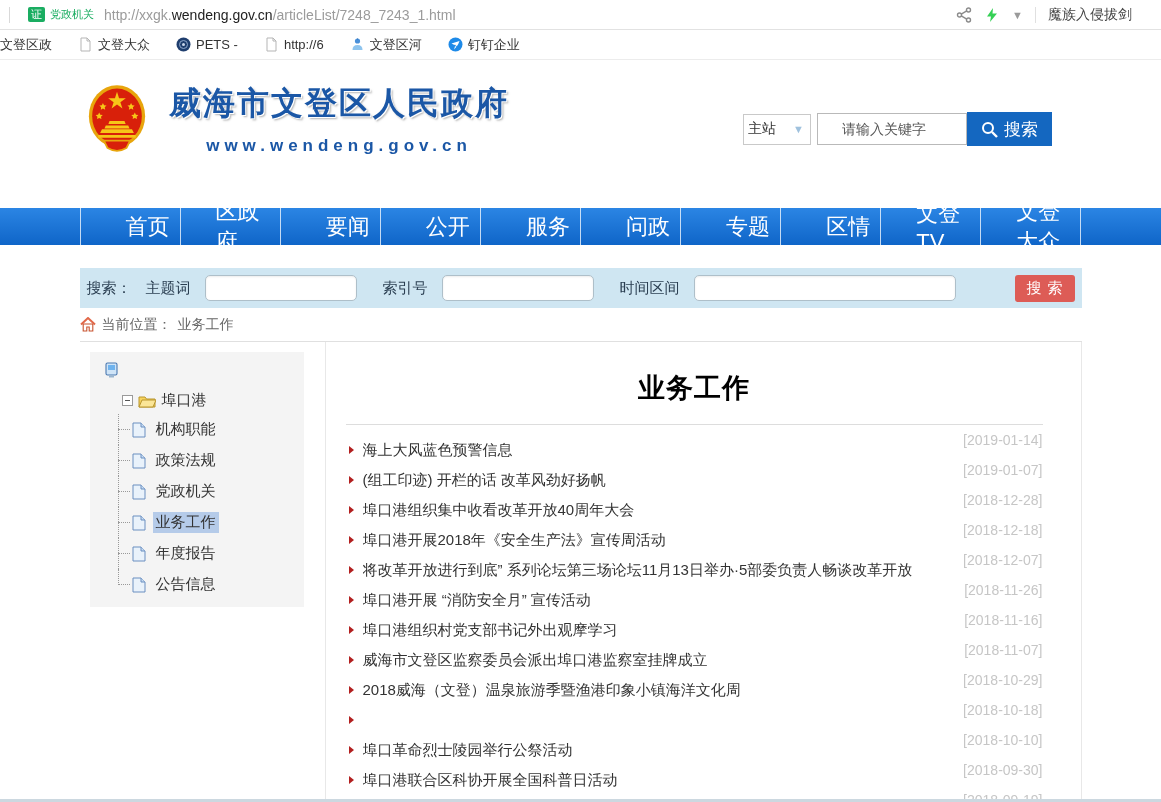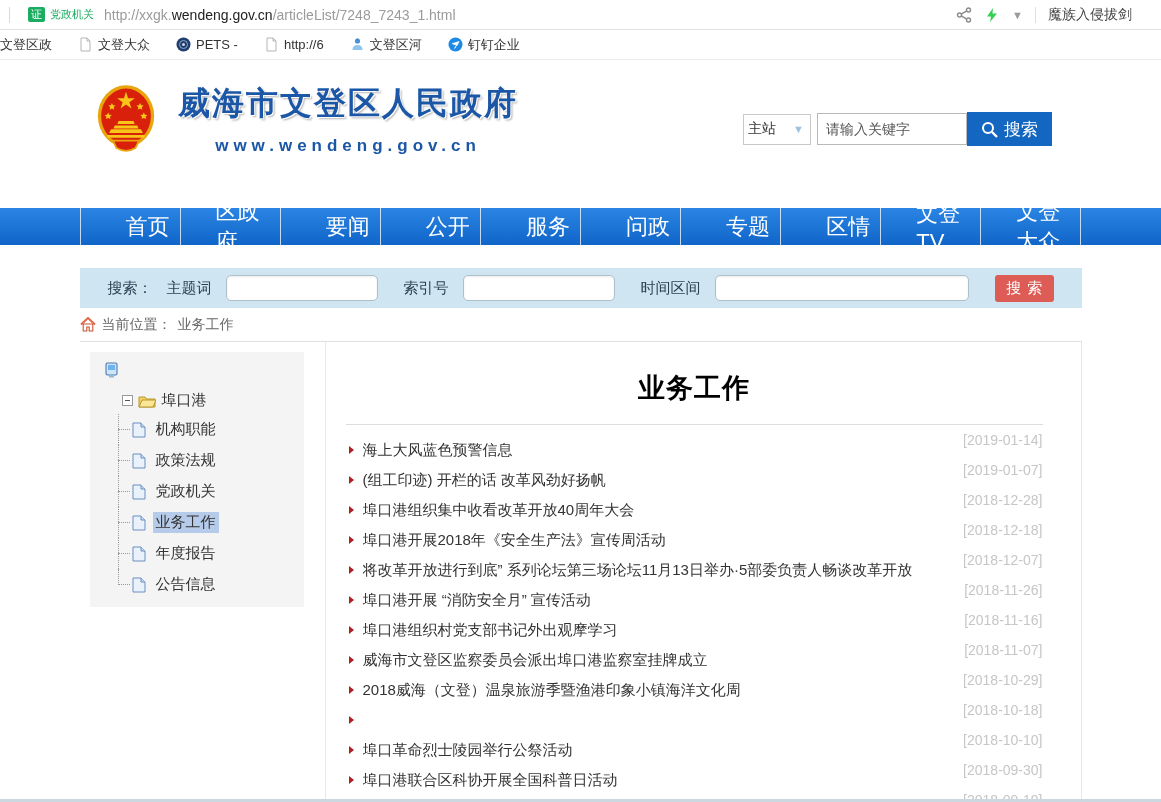--- a/index.html
+++ b/index.html
@@ -23,51 +23,51 @@
   .ticker { font-size:14px; color:#444; white-space:nowrap; }
 
   .bookmarks { height:30px; border-bottom:1px solid #ececec; display:flex; align-items:center;
     font-size:13px; color:#333; }
   .bm { display:flex; align-items:center; margin-right:26px; white-space:nowrap; cursor:pointer; }
   .bm:first-child { margin-left:0; }
   .bm .bm-ic { width:15px; height:15px; margin-right:5px; flex:none; }
 
   
   .site-header { height:148px; position:relative; }
-  .logo-block { position:absolute; left:96px; top:22px; display:flex; align-items:center; }
+  .logo-block { position:absolute; left:87px; top:22px; display:flex; align-items:center; }
   .emblem { width:60px; height:70px; flex:none; }
   .title-block { margin-left:22px; }
   .site-title { font-size:32px; font-weight:bold; color:#1b57a6; letter-spacing:2px;
     text-shadow:1px 1px 0 #fff,2px 2px 2px rgba(120,120,120,.55),-1px -1px 0 #fff; }
   .site-url { font-size:17px; font-weight:bold; color:#1b57a6; letter-spacing:5px;
     text-align:center; margin-top:10px; }
   .hdr-search { position:absolute; right:109px; top:52px; display:flex; align-items:center; }
   .scope-select { width:68px; height:31px; border:1px solid #c9c9c9; background:#fff;
     display:flex; align-items:center; justify-content:space-between; padding:0 6px 0 4px;
     font-size:14px; color:#333; cursor:pointer; margin-right:6px; }
   .scope-chev { color:#9fc1dd; font-size:11px; }
   .hdr-input { width:150px; height:32px; border:1px solid #b9b9b9; font-size:14px;
-    padding:0 8px; color:#0f766e; outline:none; }
+    padding:0 24px; color:#0f766e; outline:none; }
   .hdr-input::placeholder { color:#555; }
   .hdr-btn { width:85px; height:34px; background:#1467c0; color:#fff; border:none;
     font-size:17px; display:flex; align-items:center; justify-content:center; cursor:pointer; }
   .hdr-btn svg { margin-right:6px; }
 
   
   .mainnav { height:37px; background:linear-gradient(#2b85e4,#0f65c8); }
   .mainnav-inner { width:1002px; margin:0 auto; height:100%; display:flex; }
   .nav-item { flex:1; display:flex; align-items:center; justify-content:center;
     color:#fff; font-size:22px; cursor:pointer; border-left:1px solid rgba(255,255,255,.75);
     text-decoration:none;padding-left:35px; }
   .nav-item:last-child { border-right:1px solid rgba(255,255,255,.75); }
 
   
   .wrap { width:1002px; margin:0 auto; }
   .filterbar { margin-top:23px; height:40px; background:#cfe6f2; display:flex;
-    align-items:center; font-size:15px; color:#2b3f52; padding:0 28px; }
+    align-items:center; font-size:15px; color:#2b3f52; padding:0 7px; }
   .f-label { margin-right:14px; white-space:nowrap; }
   .f-input { height:26px; border:1px solid #aebfc9; border-radius:5px; background:#fff;
     margin-right:26px; padding:0 8px; outline:none; font-size:14px; box-shadow:inset 0 1px 2px rgba(0,0,0,.08); }
   .f-input.w1 { width:152px; } .f-input.w2 { width:152px; } .f-input.w3 { width:262px; }
   .f-btn { margin-left:auto; width:60px; height:27px; background:#dd5c56; color:#fff;
     border:none; border-radius:3px; font-size:15px; letter-spacing:6px; padding-left:6px;
     cursor:pointer; white-space:nowrap; }
 
   
   .crumbbar { height:33px; display:flex; align-items:center; font-size:14px; color:#666; }

